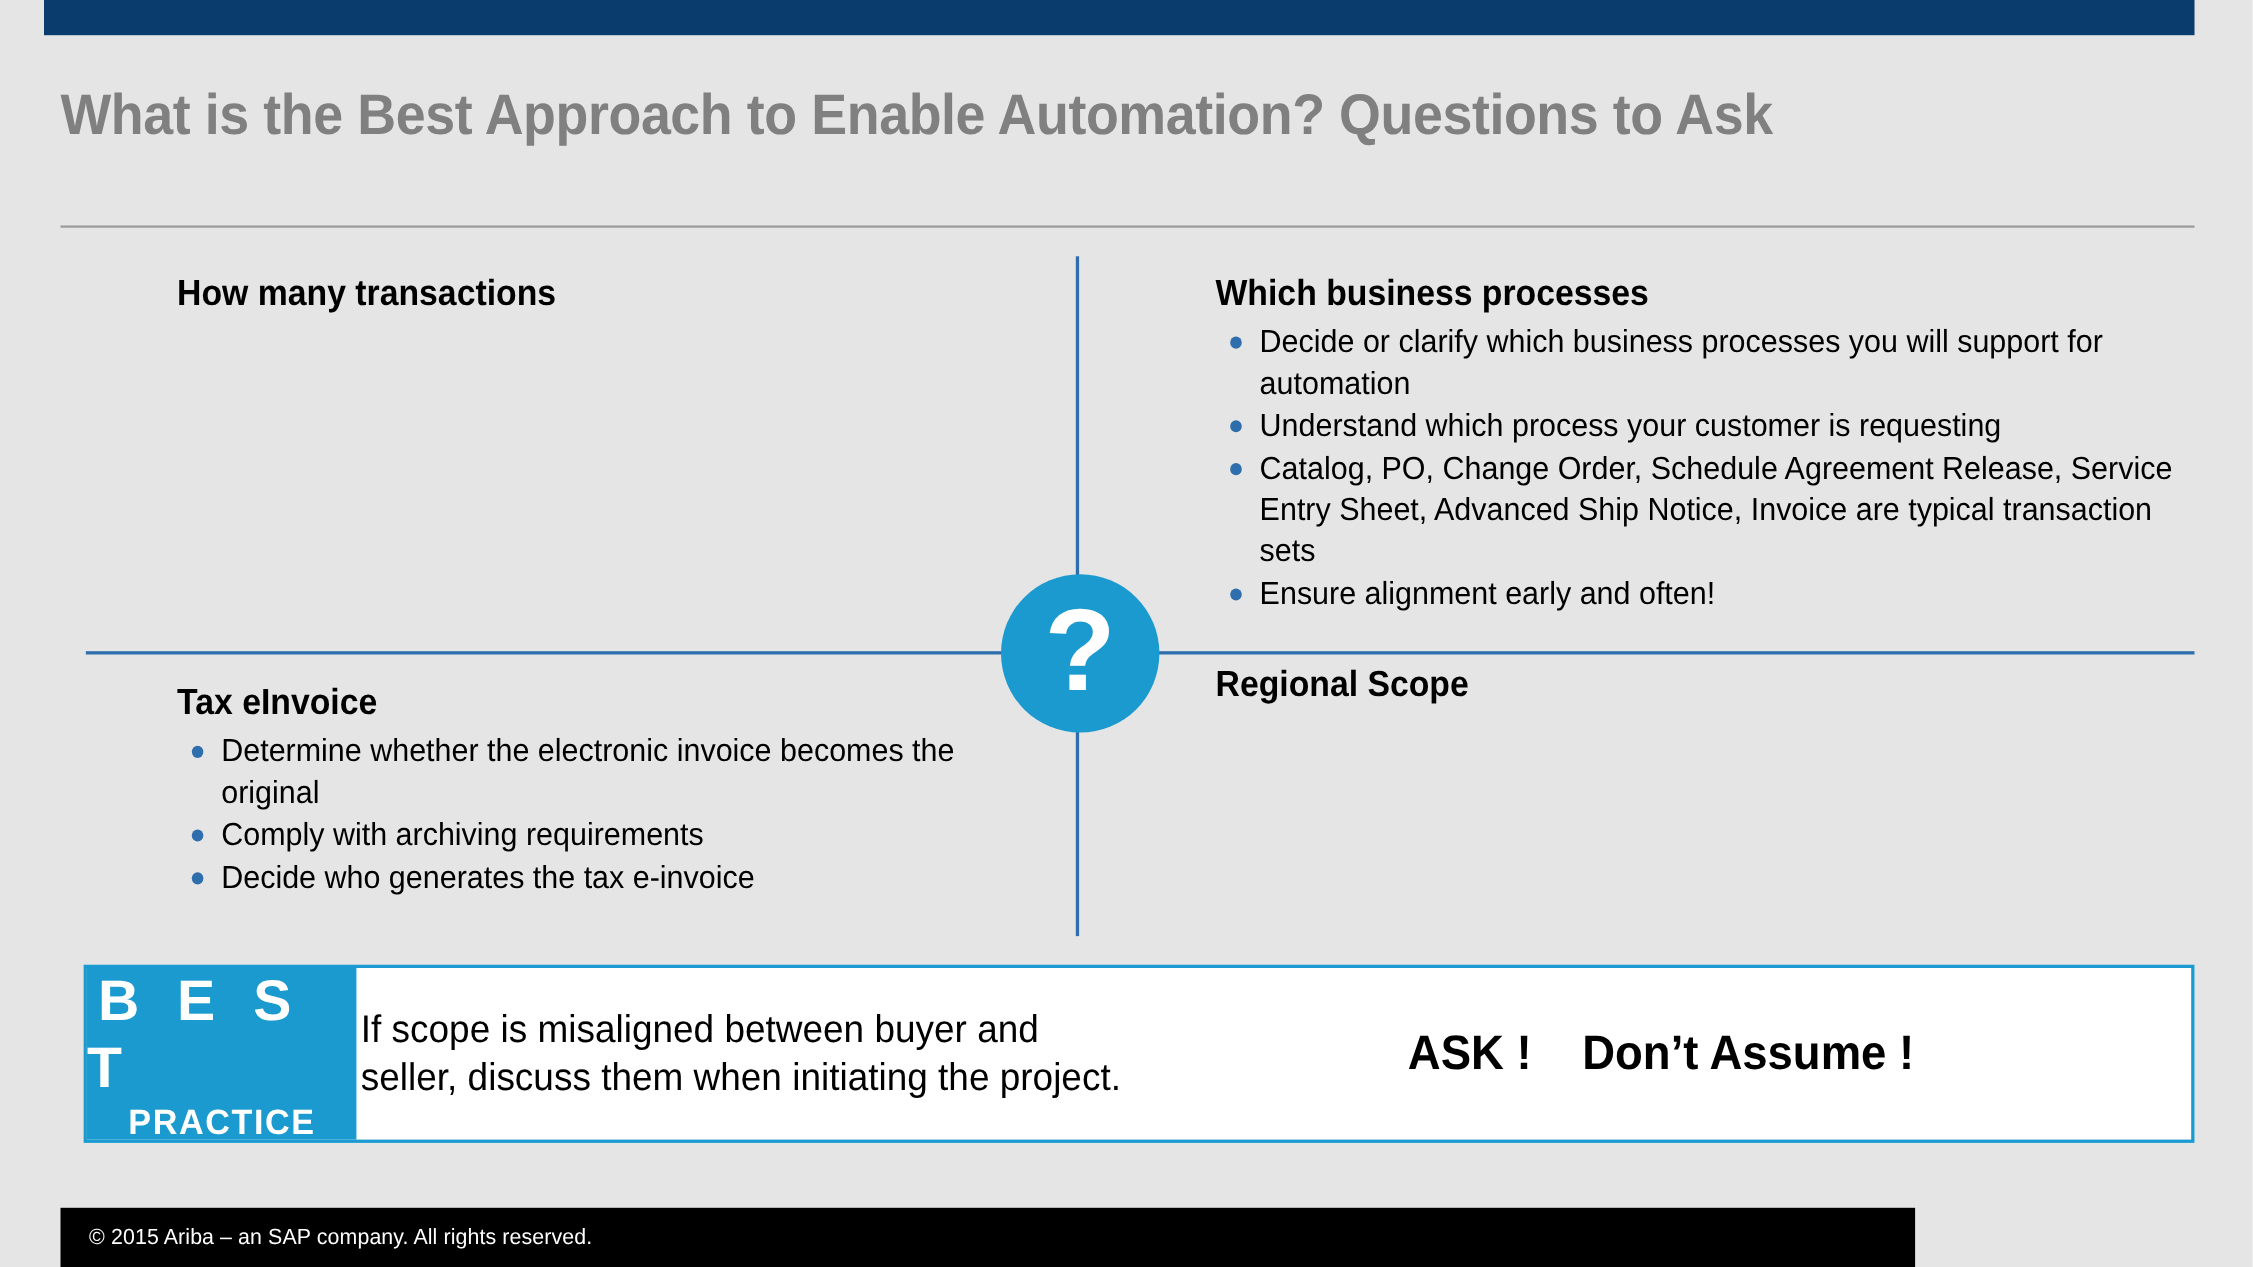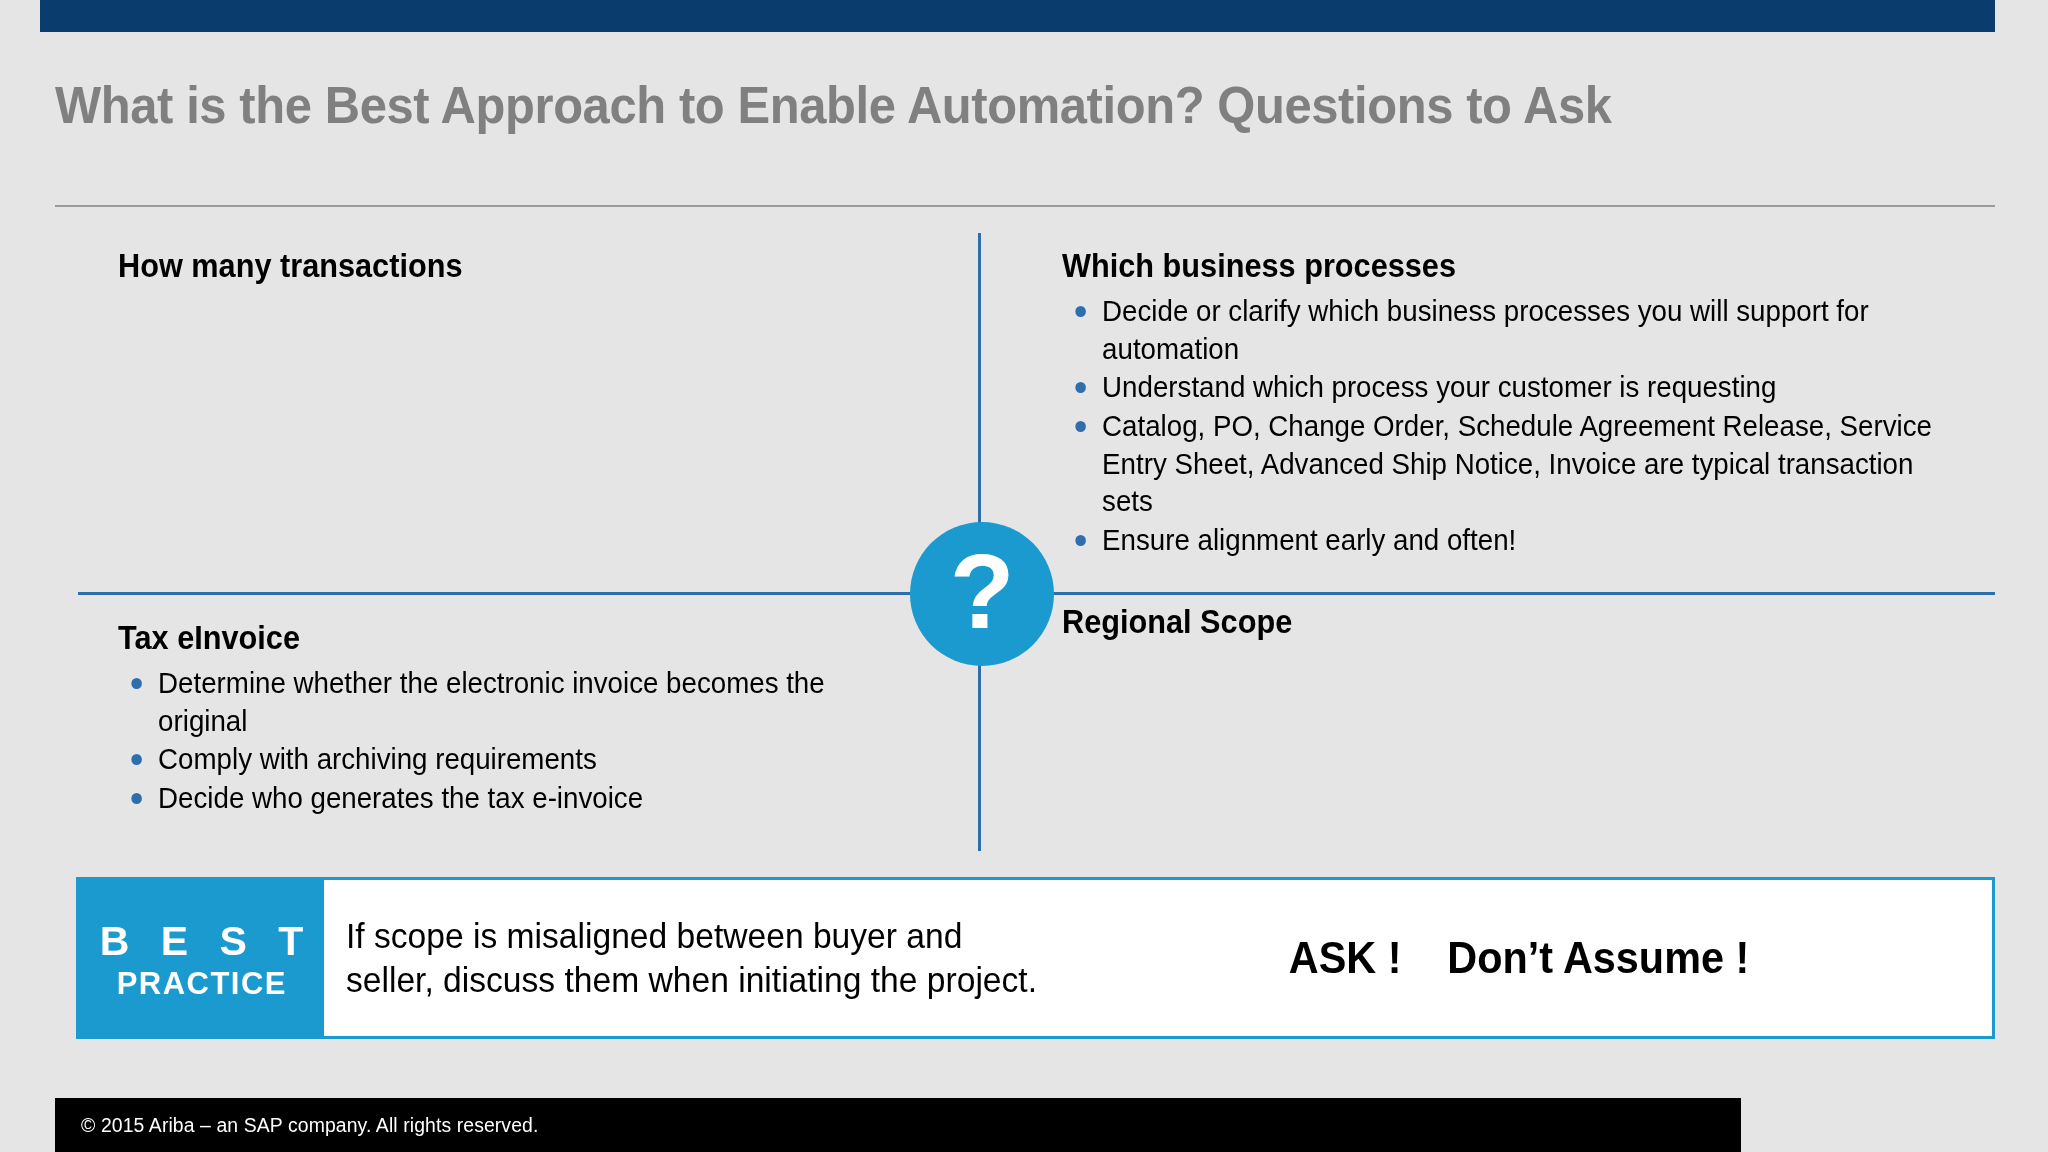--- a/index.html
+++ b/index.html
@@ -89,21 +89,21 @@
   #question-badge .qmark {
     color: #ffffff;
     font-size: 106px;
     font-weight: bold;
     line-height: 1;
     margin-top: -6px;
     font-family: "Liberation Sans", sans-serif;
   }
 
   
-  .quad { position: absolute; }
+  .quad { position: absolute; margin-left: 43px; }
 
   #quad-tl { left: 118px;  top: 248px; width: 800px; }
   #quad-tr { left: 1062px; top: 248px; width: 930px; }
   #quad-bl { left: 118px;  top: 620px; width: 810px; }
   #quad-br { left: 1062px; top: 604px; width: 900px; }
 
   .quad-heading {
     font-size: 33px;
     font-weight: bold;
     color: #000000;
@@ -155,39 +155,39 @@
     flex: 0 0 245px;
     background: #1b9ad0;
     color: #ffffff;
     display: flex;
     flex-direction: column;
     align-items: center;
     justify-content: center;
     padding-top: 4px;
   }
   #bp-label .bp-line1 {
-    font-size: 41px;
+    font-size: 52px;
     font-weight: bold;
     letter-spacing: 10px;
     text-indent: 10px;
     line-height: 1.18;
   }
   #bp-label .bp-line2 {
     font-size: 32px;
     font-weight: bold;
     letter-spacing: 1.5px;
     line-height: 1.18;
     transform: scaleX(0.97);
   }
 
   #bp-body {
     flex: 1 1 auto;
     display: flex;
     align-items: center;
-    padding-left: 22px;
+    padding-left: 4px;
     padding-right: 20px;
   }
 
   #bp-message {
     font-size: 35px;
     color: #000000;
     line-height: 1.27;
     width: 720px;
     transform: scaleX(0.96);
     transform-origin: left center;

